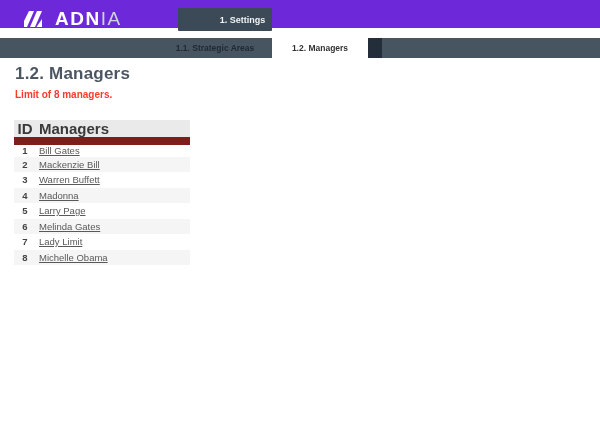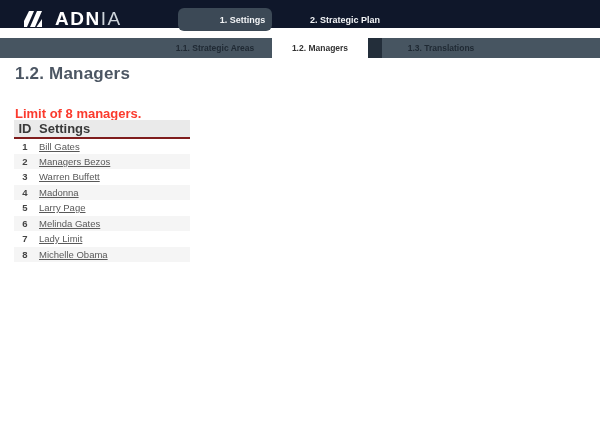--- a/index.html
+++ b/index.html
@@ -1,50 +1,50 @@
 <!DOCTYPE html>
 <html><head>
 <meta charset="utf-8">
 <style>
   * { margin:0; padding:0; box-sizing:border-box; }
   html,body { width:600px; height:447px; background:#ffffff; overflow:hidden;
               font-family:"Liberation Sans", sans-serif; }
   .stage { position:relative; width:600px; height:447px; background:#ffffff; }
 
   
-  .navbar { position:absolute; left:0; top:0; width:600px; height:28px; background:#0f172a; }
+  .navbar { position:absolute; left:0; top:0; width:600px; height:28px; background:#6d28d9; }
   .logo { position:absolute; left:21px; top:8px; height:22px; display:flex; align-items:center; gap:8px; }
   .logo-mark { width:26px; height:20px; display:block; }
   .logo-text { font-size:19px; letter-spacing:1.5px; color:#ffffff; line-height:22px; }
   .logo-text .bold { font-weight:700; }
   .logo-text .light { font-weight:300; color:#cdd4da; }
   .nav-item { position:absolute; top:8px; height:23px; display:flex; align-items:center; justify-content:center;
               color:#f2f4f6; font-size:9px; font-weight:700; cursor:pointer; }
-  .nav-item.active { left:178px; width:94px; background:#3c4956; border-radius:6px;padding-left:35px; }
+  .nav-item.active { left:178px; width:94px; background:#3c4956; border-radius:1px;padding-left:35px; }
   .nav-item.plan { left:300px; width:90px; }
   .nav-item.reports { left:405px; width:120px; }
 
   
   .tabbar { position:absolute; left:0; top:38px; width:600px; height:20px; background:#475561; }
   .tab { position:absolute; top:0; height:20px; line-height:20px; text-align:center;
          font-size:8.5px; font-weight:700; color:#1f2933; cursor:pointer; }
   .tab-areas { left:158px; width:114px; }
   .tab-managers { left:272px; width:96px; background:#ffffff; color:#333333; }
   .tab-gap { position:absolute; left:368px; top:0; width:14px; height:20px; background:#232e3a; }
   .tab-translations { left:382px; width:118px; }
 
   
   .page-title { position:absolute; left:15px; top:64px; font-size:17px; font-weight:600;
                 color:#4c5663; letter-spacing:0.2px; }
-  .page-note { position:absolute; left:15px; top:106px; font-size:13px; font-weight:700; color:#fb3a2d; }
+  .page-note { position:absolute; left:15px; top:89px; font-size:10px; font-weight:700; color:#fb3a2d; }
 
   
   .mgr-table { position:absolute; left:14px; top:120px; width:176px; border-collapse:collapse; }
-  .mgr-table thead th { height:18px; background:#eaeaea; border-bottom:2px solid #7f1d1d;
-                        font-size:13px; font-weight:700; color:#3a3a3a; text-align:left; }
+  .mgr-table thead th { height:18px; background:#eaeaea; border-bottom:8px solid #7f1d1d;
+                        font-size:15px; font-weight:700; color:#3a3a3a; text-align:left; }
   .mgr-table thead th.col-id { width:22px; text-align:center; }
   .mgr-table thead th.col-name { padding-left:3px; }
   .mgr-table tbody td { height:15.5px; font-size:9.5px; color:#595959; }
   .mgr-table tbody td.cell-id { text-align:center; font-weight:700; color:#444444; }
   .mgr-table tbody td.cell-name { padding-left:3px;text-decoration:underline; }
   .mgr-table tbody tr:nth-child(even) { background:#f5f5f5; }
 </style>
 </head>
 <body>
 
@@ -53,48 +53,46 @@
   <div class="navbar">
     <div class="logo">
       <svg class="logo-mark" viewBox="0 0 26 20">
         <polygon points="8,2 13,2 6,18 3,18 3,12" fill="#ffffff"></polygon>
         <polygon points="16,2 21,2 14,18 9,18" fill="#ffffff"></polygon>
         <polygon points="21,10 21,18 15.5,18" fill="#ffffff"></polygon>
       </svg>
       <div class="logo-text"><span class="bold">ADN</span><span class="light">IA</span></div>
     </div>
     <div class="nav-item active">1. Settings</div>
-    <div class="nav-item plan">2. Strategic Plan</div>
   </div>
 
   <div class="tabbar">
     <div class="tab tab-areas">1.1. Strategic Areas</div>
     <div class="tab tab-managers">1.2. Managers</div>
     <div class="tab-gap"></div>
-    <div class="tab tab-translations">1.3. Translations</div>
   </div>
 
   <div class="page-title">1.2. Managers</div>
   <div class="page-note">Limit of 8 managers.</div>
 
   <table class="mgr-table">
     <thead>
       <tr>
         <th class="col-id">ID</th>
-        <th class="col-name">Settings</th>
+        <th class="col-name">Managers</th>
       </tr>
     </thead>
     <tbody>
       <tr>
         <td class="cell-id">1</td>
         <td class="cell-name">Bill Gates</td>
       </tr>
       <tr>
         <td class="cell-id">2</td>
-        <td class="cell-name">Managers Bezos</td>
+        <td class="cell-name">Mackenzie Bill</td>
       </tr>
       <tr>
         <td class="cell-id">3</td>
         <td class="cell-name">Warren Buffett</td>
       </tr>
       <tr>
         <td class="cell-id">4</td>
         <td class="cell-name">Madonna</td>
       </tr>
       <tr>

